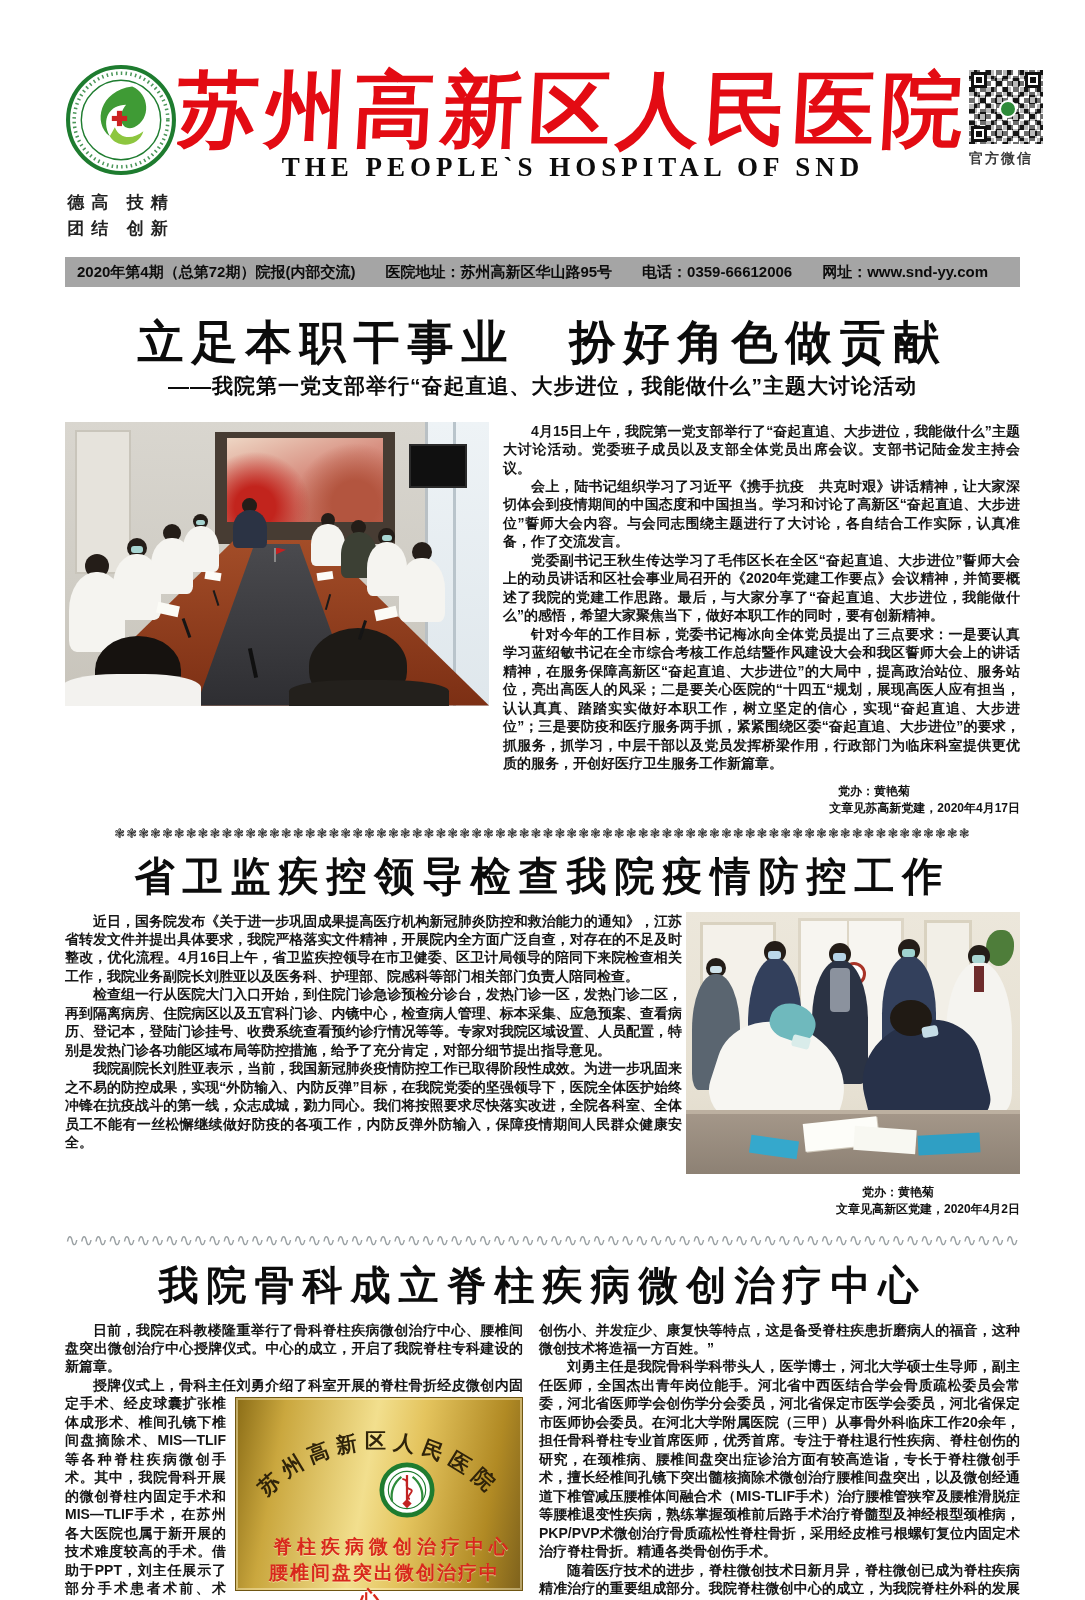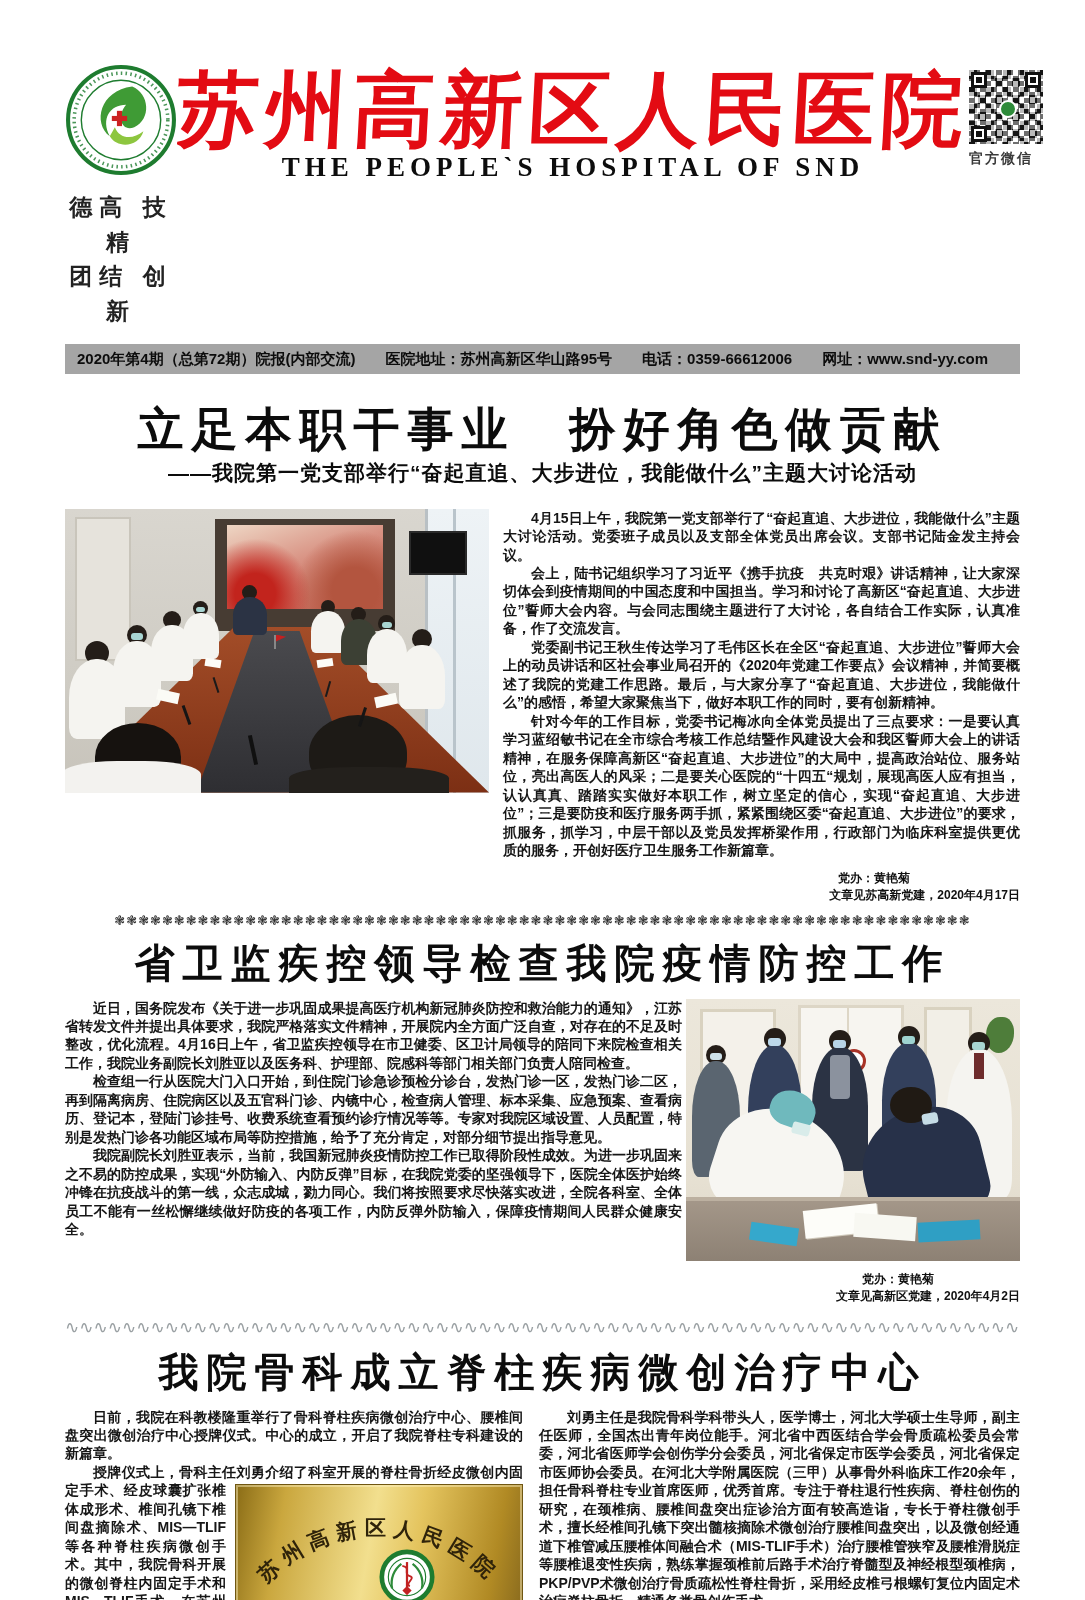--- a/index.html
+++ b/index.html
@@ -3,21 +3,21 @@
 <meta charset="utf-8">
 <style>
   html,body{margin:0;padding:0;background:#888;}
   .page{position:relative;width:1085px;height:1600px;margin:0 auto;background:#fff;overflow:hidden;
         font-family:"Liberation Sans","DejaVu Sans",sans-serif;color:#111;}
   .inner{padding:0 65px;}
 
   
   .masthead{display:flex;align-items:flex-start;margin:64px 65px 0;}
   .logo-block{width:132px;text-align:center;}
-  .motto{margin-top:10px;font-size:23px;font-weight:bold;letter-spacing:7px;color:#222;line-height:1.5;}
+  .motto{margin-top:10px;font-size:17px;font-weight:bold;letter-spacing:7px;color:#222;line-height:1.5;}
   .title-block{flex:1;text-align:center;padding-top:2px;}
   .cn-title{font-family:"DejaVu Serif","Liberation Serif",serif;font-weight:900;font-size:82px;line-height:1.05;
             color:#e30b13;letter-spacing:6px;transform:skewX(-3deg);white-space:nowrap;}
   .en-title{font-family:"Liberation Serif","DejaVu Serif",serif;font-weight:bold;
             font-size:27px;letter-spacing:5px;color:#0d0d0d;white-space:nowrap;}
   .qr-block{width:92px;text-align:left;padding-top:6px;}
   .qr{position:relative;width:74px;height:74px;margin:0 auto;background:
         repeating-conic-gradient(#151515 0% 25%, #ffffff 0% 50%);
       background-size:11px 11px;outline:4px solid #fff;}
   .qr:after{content:"";position:absolute;inset:0;background:
@@ -339,20 +339,21 @@
               </svg>
             </span>
             <span class="plaque-l1">脊柱疾病微创治疗中心</span>
             <span class="plaque-l2">腰椎间盘突出微创治疗中心</span>
           </span><span>经皮球囊扩张椎体成形术、椎间孔镜下椎间盘摘除术、MIS—TLIF等各种脊柱疾病微创手术。其中，我院骨科开展的微创脊柱内固定手术和MIS—TLIF手术，在苏州各大医院也属于新开展的技术难度较高的手术。借助于PPT，刘主任展示了部分手术患者术前、术中、术后的照片及视频，生动形象地说明了这些手术具有创伤小，愈合快、预后好、效果显著，展现了脊柱微创手术的效果和疗效，以及患者的认可和满意。</span>
         </p>
 
       </div>
 
       <div class="a3-right body-text">
+        <p style="text-indent:0;">创伤小、并发症少、康复快等特点，这是备受脊柱疾患折磨病人的福音，这种微创技术将造福一方百姓。”</p>
         <p>刘勇主任是我院骨科学科带头人，医学博士，河北大学硕士生导师，副主任医师，全国杰出青年岗位能手。河北省中西医结合学会骨质疏松委员会常委，河北省医师学会创伤学分会委员，河北省保定市医学会委员，河北省保定市医师协会委员。在河北大学附属医院（三甲）从事骨外科临床工作20余年，担任骨科脊柱专业首席医师，优秀首席。专注于脊柱退行性疾病、脊柱创伤的研究，在颈椎病、腰椎间盘突出症诊治方面有较高造诣，专长于脊柱微创手术，擅长经椎间孔镜下突出髓核摘除术微创治疗腰椎间盘突出，以及微创经通道下椎管减压腰椎体间融合术（MIS-TLIF手术）治疗腰椎管狭窄及腰椎滑脱症等腰椎退变性疾病，熟练掌握颈椎前后路手术治疗脊髓型及神经根型颈椎病，PKP/PVP术微创治疗骨质疏松性脊柱骨折，采用经皮椎弓根螺钉复位内固定术治疗脊柱骨折。精通各类骨创伤手术。</p>
         <p>随着医疗技术的进步，脊柱微创技术日新月异，脊柱微创已成为脊柱疾病精准治疗的重要组成部分。我院脊柱微创中心的成立，为我院脊柱外科的发展奠定了基础。在刘主任的带领下，我院骨科将更好地为广大百姓提供优质、便利、高效、安全的医疗卫生服务。</p>
 
       </div>
     </div>
   </section>
 
 </div>
 
 </body></html>

